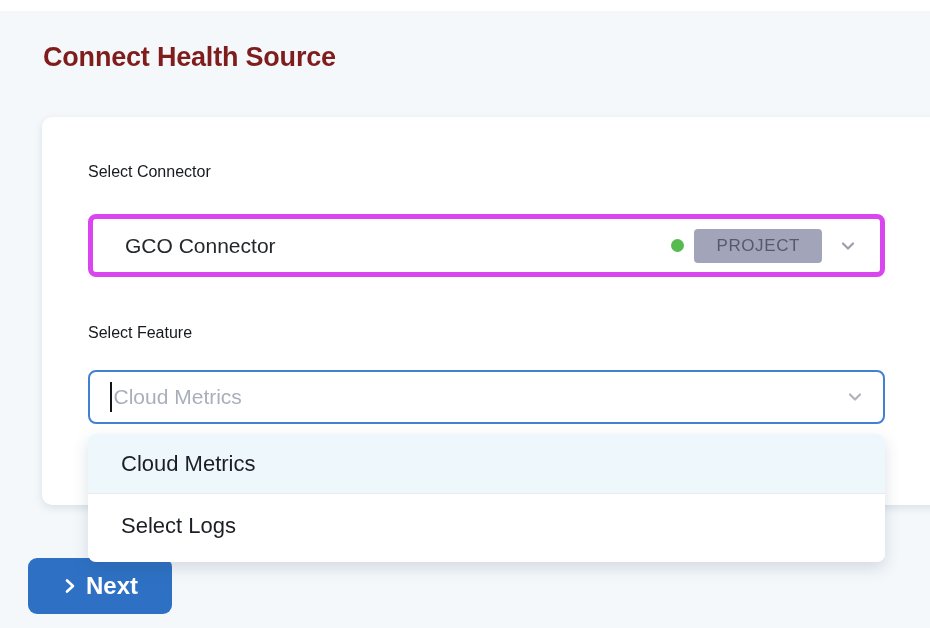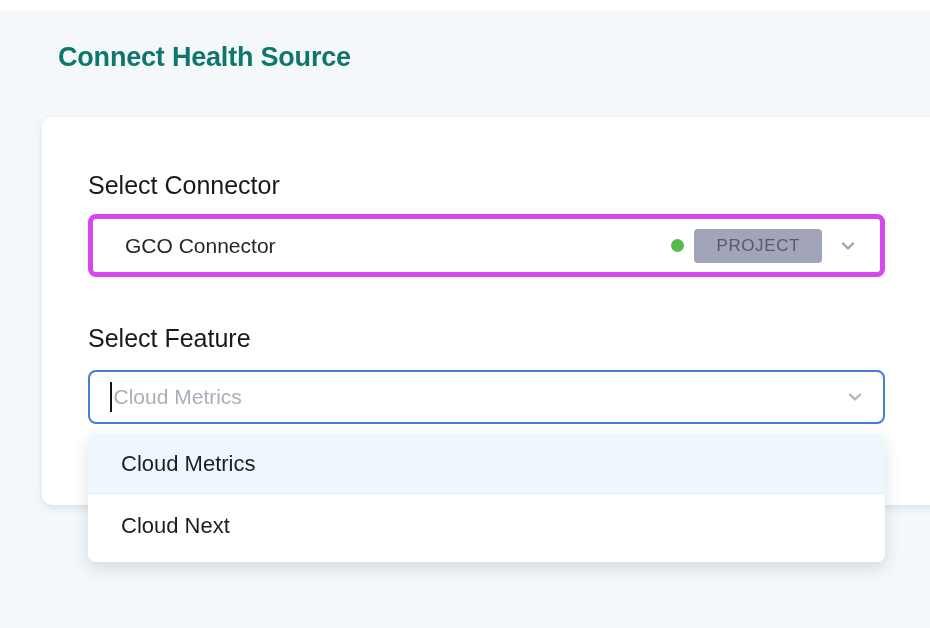--- a/index.html
+++ b/index.html
@@ -16,46 +16,45 @@
 
   .top-strip {
     position: absolute;
     left: 0; top: 0;
     width: 930px; height: 11px;
     background: #ffffff;
   }
 
   .page-title {
     position: absolute;
-    left: 58px; top: 42px;
+    left: 43px; top: 42px;
     font-size: 27px;
     font-weight: 600;
     letter-spacing: -0.2px;
-    color: #0f766e;
+    color: #7f1d1d;
   }
 
   .card {
     position: absolute;
     left: 42px; top: 117px;
     width: 918px; height: 388px;
     background: #ffffff;
     border-radius: 10px;
     box-shadow: 0 3px 8px rgba(100, 120, 140, 0.18);
   }
 
   .field-label {
     position: absolute;
     left: 88px;
-    font-size: 25px;
+    font-size: 16px;
     font-weight: 500;
     color: #16191d;
-    margin-top: 8px;
   }
   .field-label.connector { top: 163px; }
-  .field-label.feature   { top: 316px; }
+  .field-label.feature   { top: 324px; }
 
   .connector-select {
     position: absolute;
     left: 88px; top: 214px;
     width: 797px; height: 63px;
     background: #ffffff;
     border: 5px solid #d946ef;
     border-radius: 8px;
     display: flex;
     align-items: center;
@@ -199,17 +198,25 @@
     <span class="placeholder-text">Cloud Metrics</span>
     <span class="chevron">
       <svg width="20" height="20" viewBox="0 0 20 20" fill="none">
         <path d="M5 7.5l5 5 5-5" stroke="#b0b3bc" stroke-width="2.2" stroke-linecap="round" stroke-linejoin="round"></path>
       </svg>
     </span>
   </div>
 
   <div class="feature-menu">
     <div class="menu-item highlighted">Cloud Metrics</div>
-    <div class="menu-item plain">Cloud Next</div>
+    <div class="menu-item plain">Select Logs</div>
   </div>
 
+  <button class="next-button">
+    <span class="chevron">
+      <svg width="16" height="18" viewBox="0 0 16 18" fill="none">
+        <path d="M5 3.5l6 5.5-6 5.5" stroke="#ffffff" stroke-width="2.6" stroke-linecap="round" stroke-linejoin="round"></path>
+      </svg>
+    </span>
+    <span>Next</span>
+  </button>
 
 </div>
 
 </body></html>

